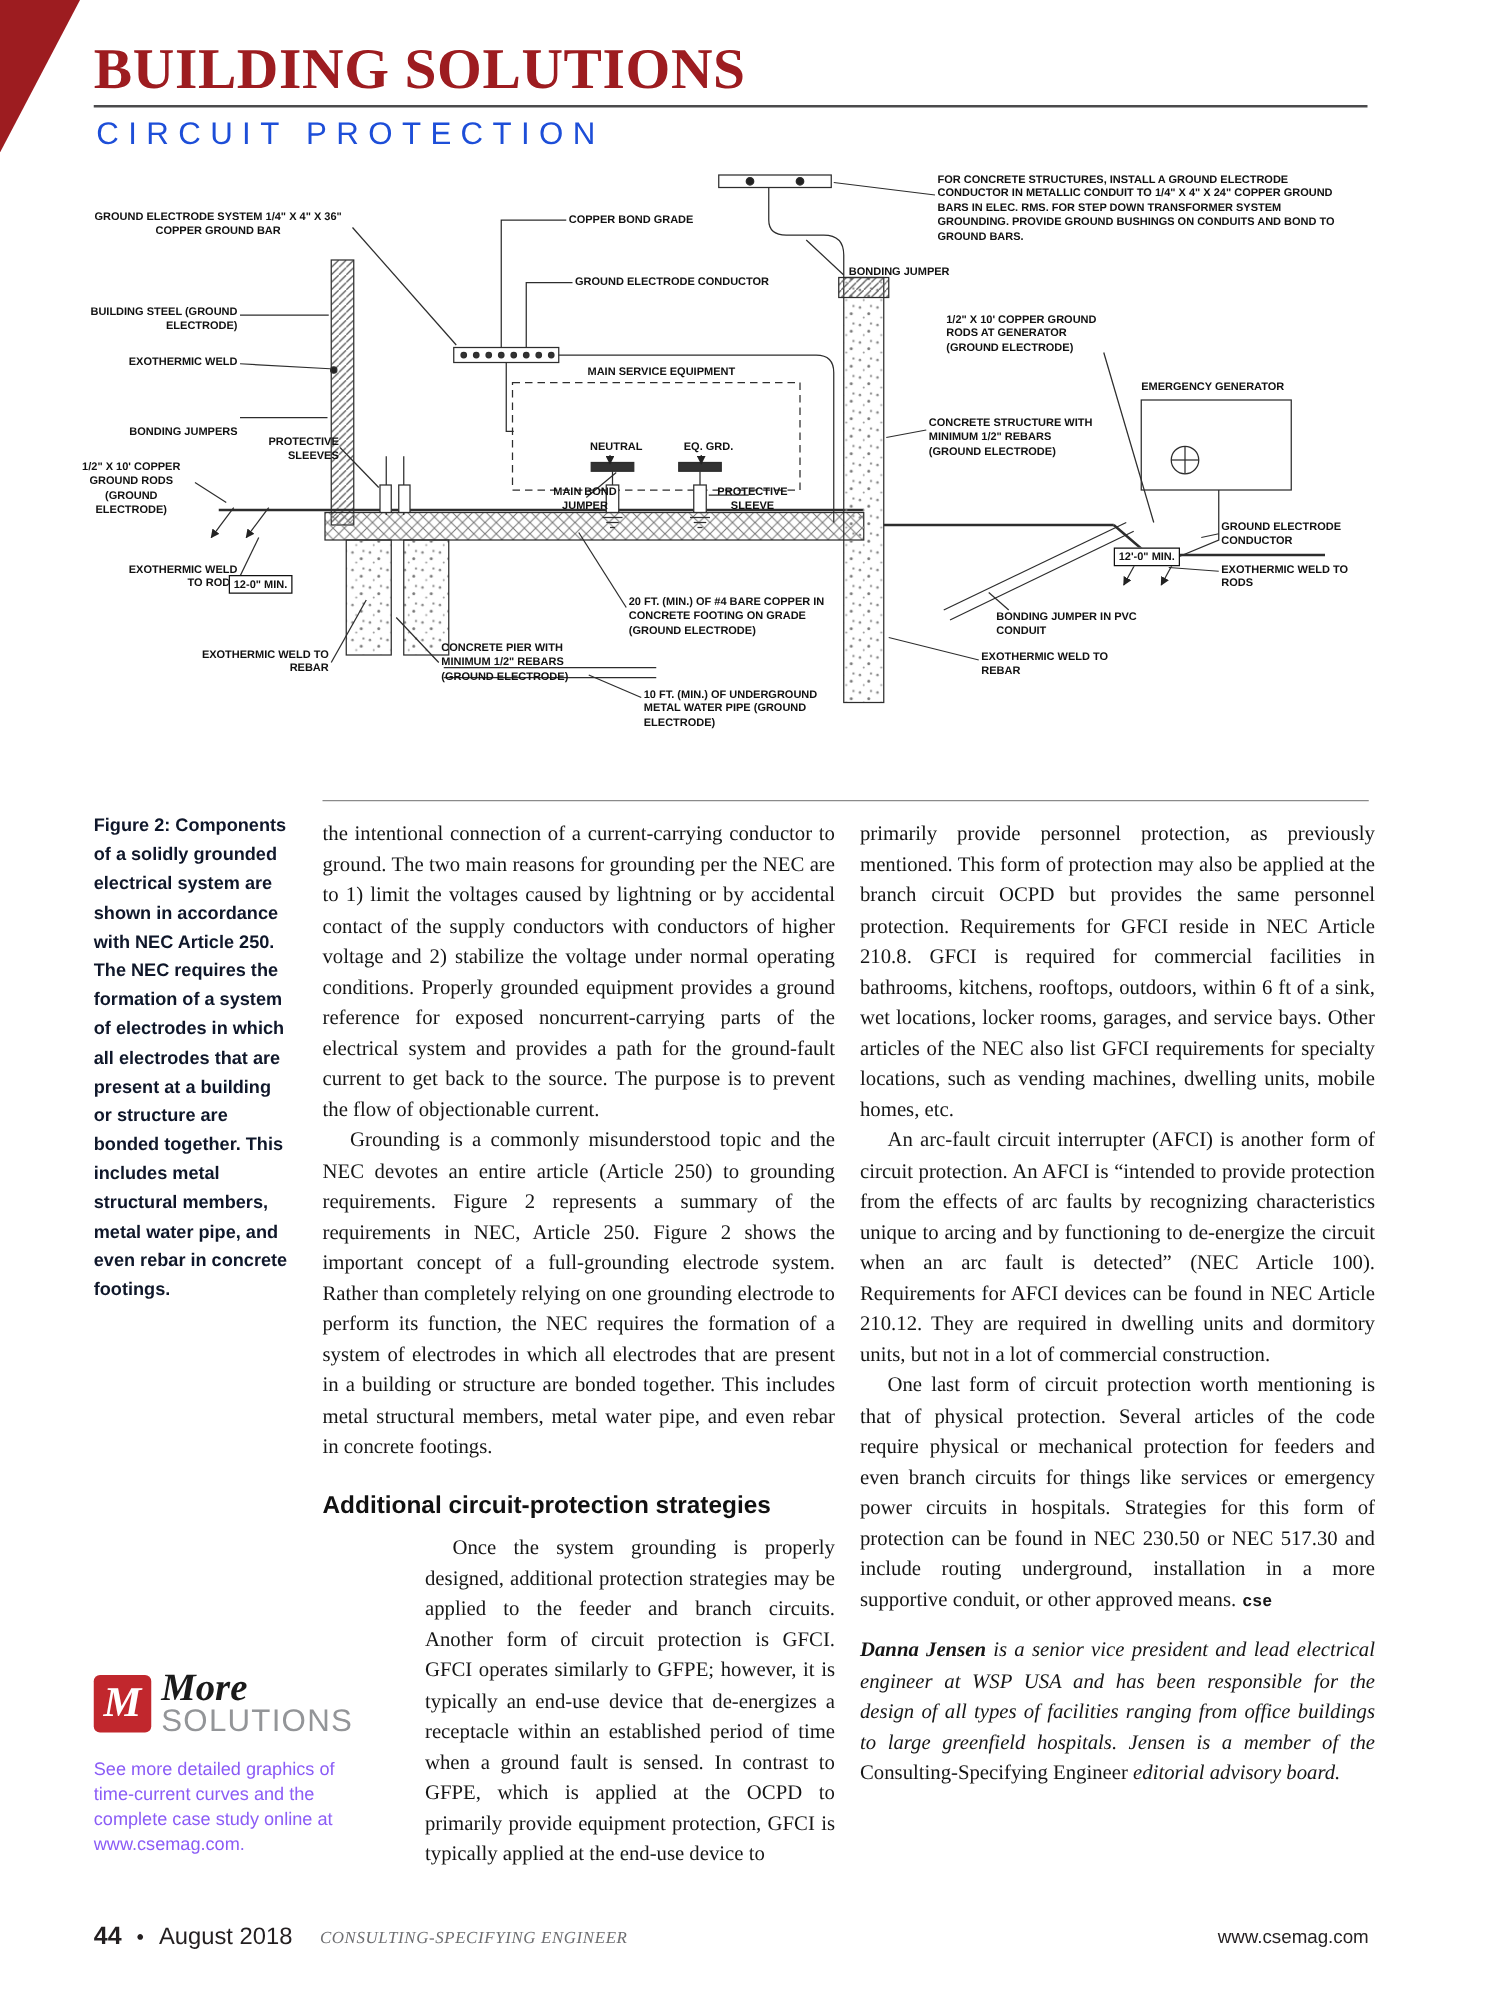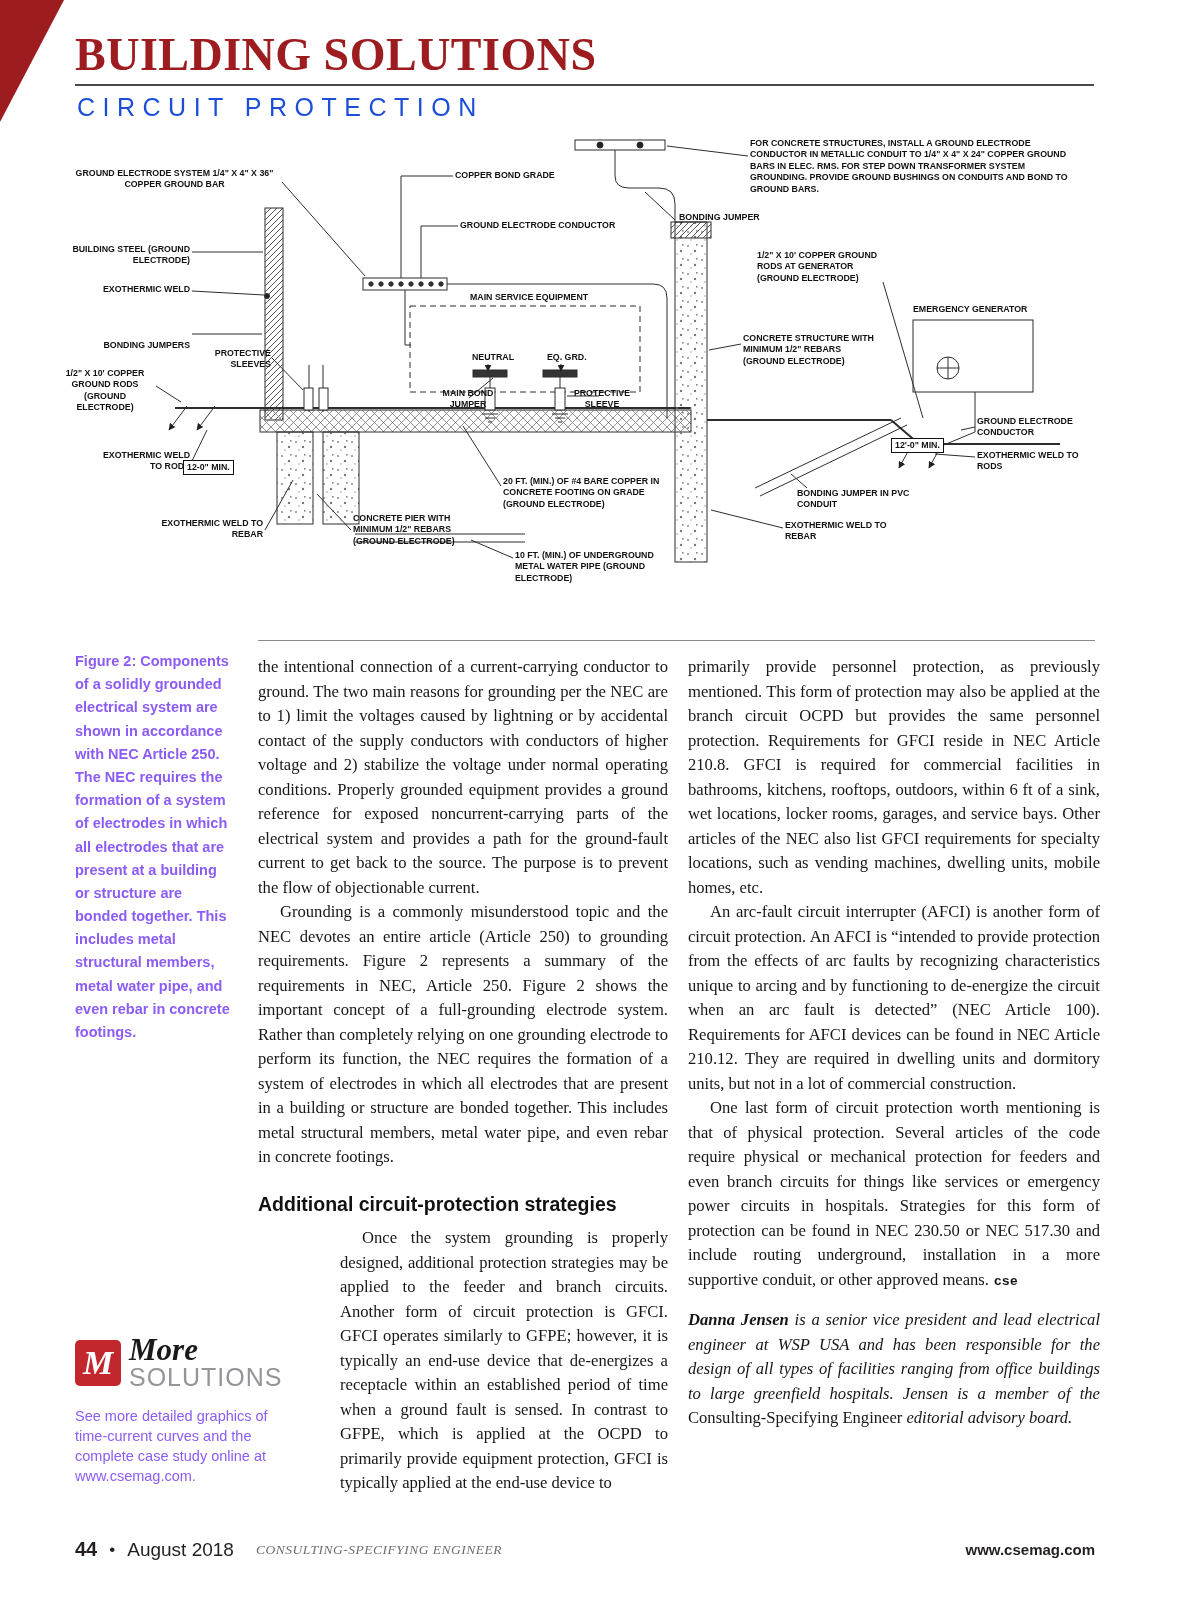--- a/index.html
+++ b/index.html
@@ -18,21 +18,21 @@
   .diagram svg{position:absolute;left:0;top:0}
   .dlabel{position:absolute;font-family:"Liberation Sans",sans-serif;font-size:8.8px;
           font-weight:700;line-height:1.3;color:#111;text-align:left}
   .tr{text-align:right}.tc{text-align:center}
   .boxed{border:1px solid #111;padding:1px 3px;background:#fff;white-space:nowrap}
 
   .col-rule{position:absolute;left:258px;top:640px;width:837px;height:1px;background:#8a8a8a}
 
   .caption{position:absolute;left:75px;top:650px;width:155px;
            font-family:"Liberation Sans",sans-serif;font-weight:700;font-size:14.5px;
-           line-height:1.6;color:#8b5cf6}
+           line-height:1.6;color:#0f172a}
 
   .col{position:absolute;width:410px;font-size:16.6px;line-height:24.5px;text-align:justify;color:#161616}
   .col1{left:258px;top:655px}
   .col2{left:688px;top:655px;width:412px}
   .indent{text-indent:22px}
   .col h3{font-family:"Liberation Sans",sans-serif;font-size:19.5px;font-weight:700;
           color:#111;text-align:left;margin:22px 0 10px;text-indent:0}
   .more-spacer{float:left;width:82px;height:215px;margin-top:98px}
   .cse{font-family:"Liberation Sans",sans-serif;font-weight:700;font-size:13.5px;letter-spacing:.5px;margin-left:5px}
   .bio{margin-top:15px;font-style:italic;text-indent:0}
@@ -51,21 +51,21 @@
   .more-text{margin-top:12px;width:228px;font-family:"Liberation Sans",sans-serif;
              font-size:14.5px;line-height:1.38;color:#8b5cf6}
 
   .footer{position:absolute;left:75px;top:1538px;width:1020px;display:flex;align-items:center;
           font-family:"Liberation Sans",sans-serif;color:#231f20}
   .pg-num{font-weight:700;font-size:20px}
   .pg-bullet{font-size:17px;margin:0 12px}
   .pg-date{font-size:19px}
   .pg-mag{font-family:"Liberation Serif",serif;font-style:italic;font-size:13.5px;color:#6d6e71;
           margin-left:22px;letter-spacing:.5px}
-  .pg-site{margin-left:auto;font-weight:700;font-size:15px}
+  .pg-site{margin-left:auto;font-weight:400;font-size:15px}
 </style>
 </head>
 <body>
 
 <div class="corner"></div>
 <div class="title">BUILDING SOLUTIONS</div>
 <div class="title-rule"></div>
 <div class="subtitle">CIRCUIT PROTECTION</div>
 
 <div class="diagram">

